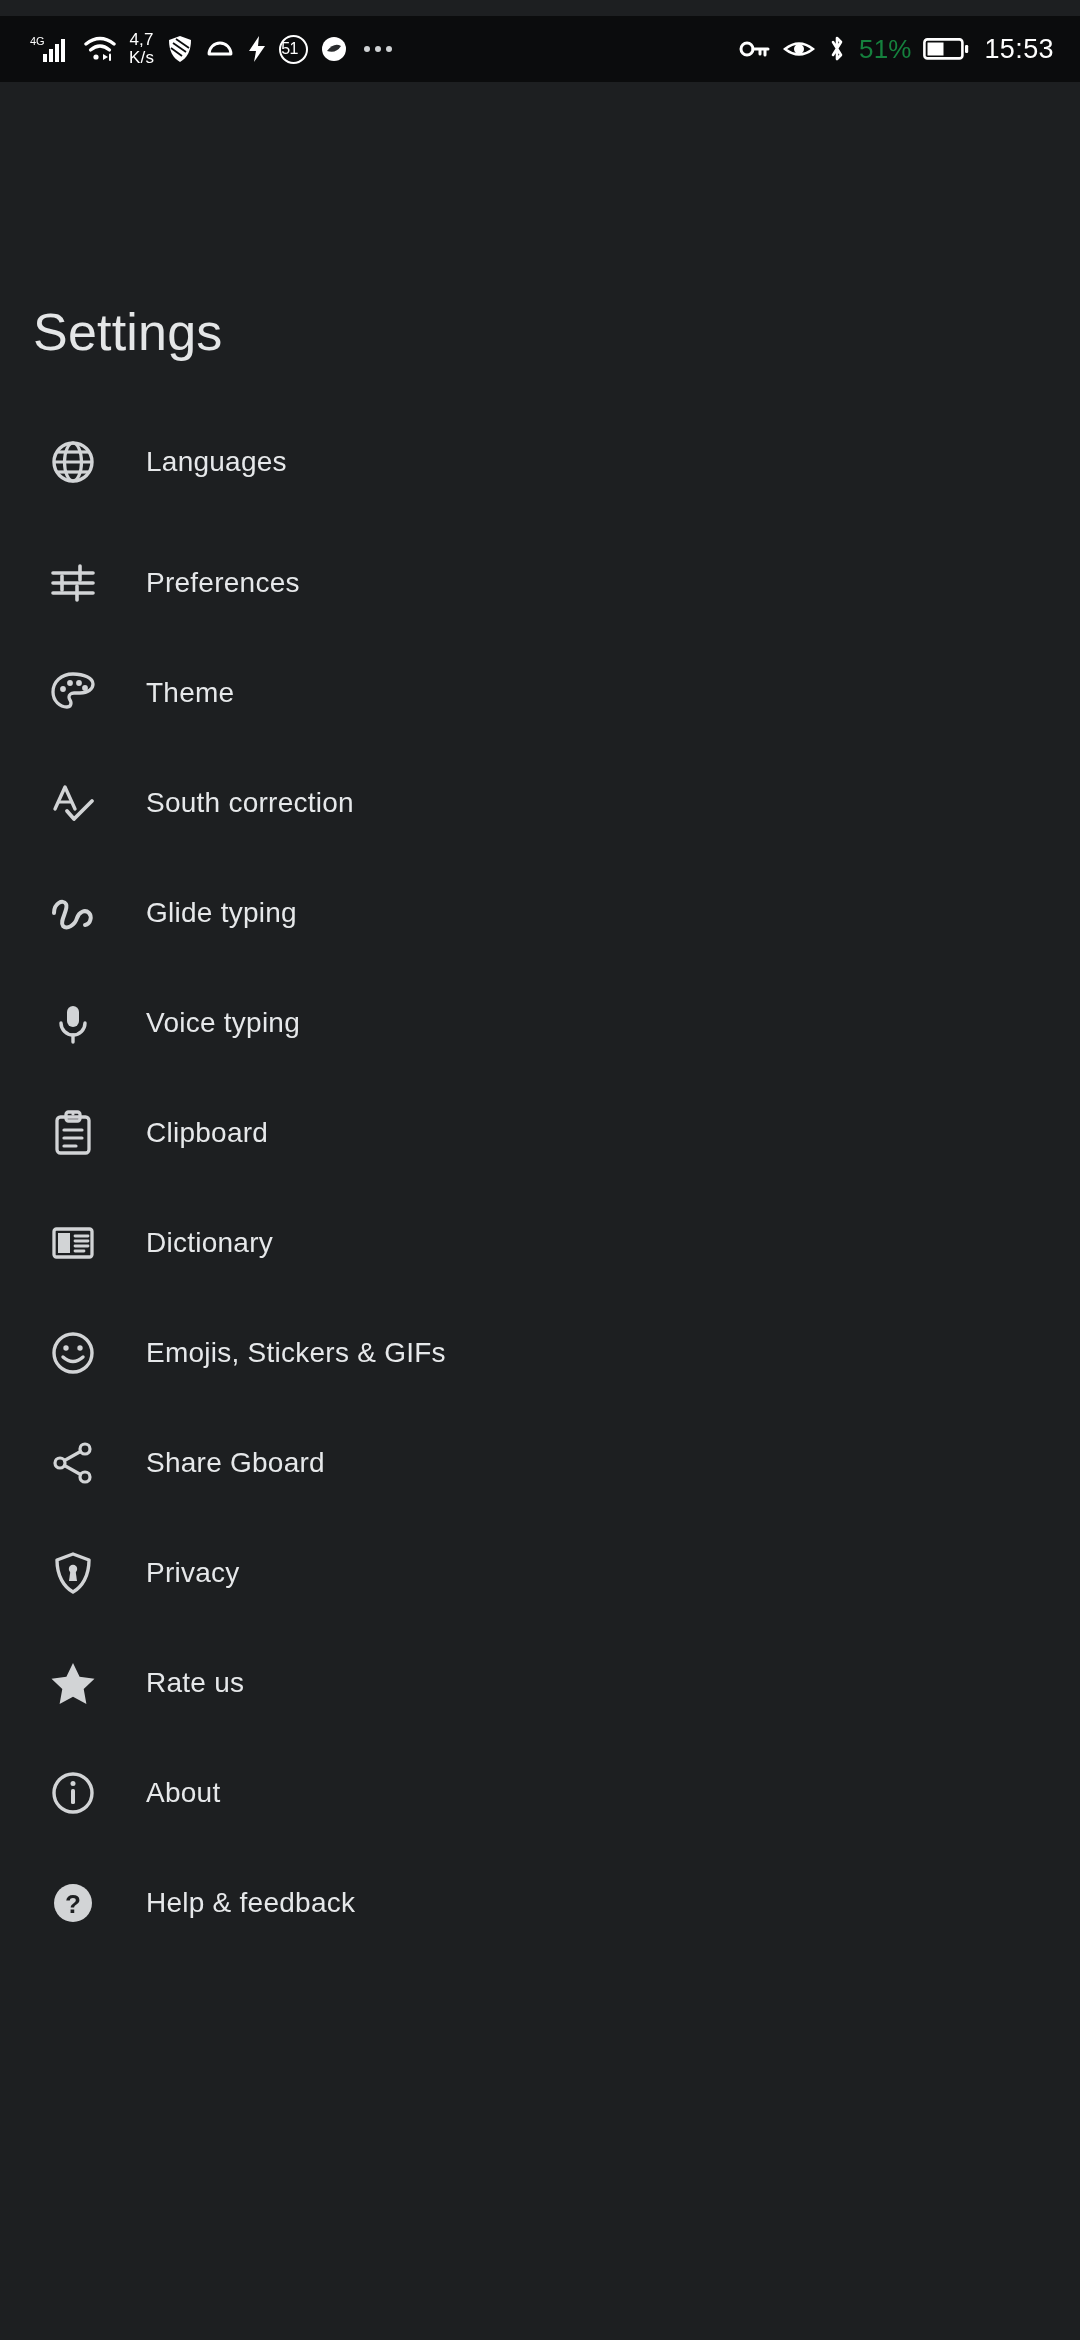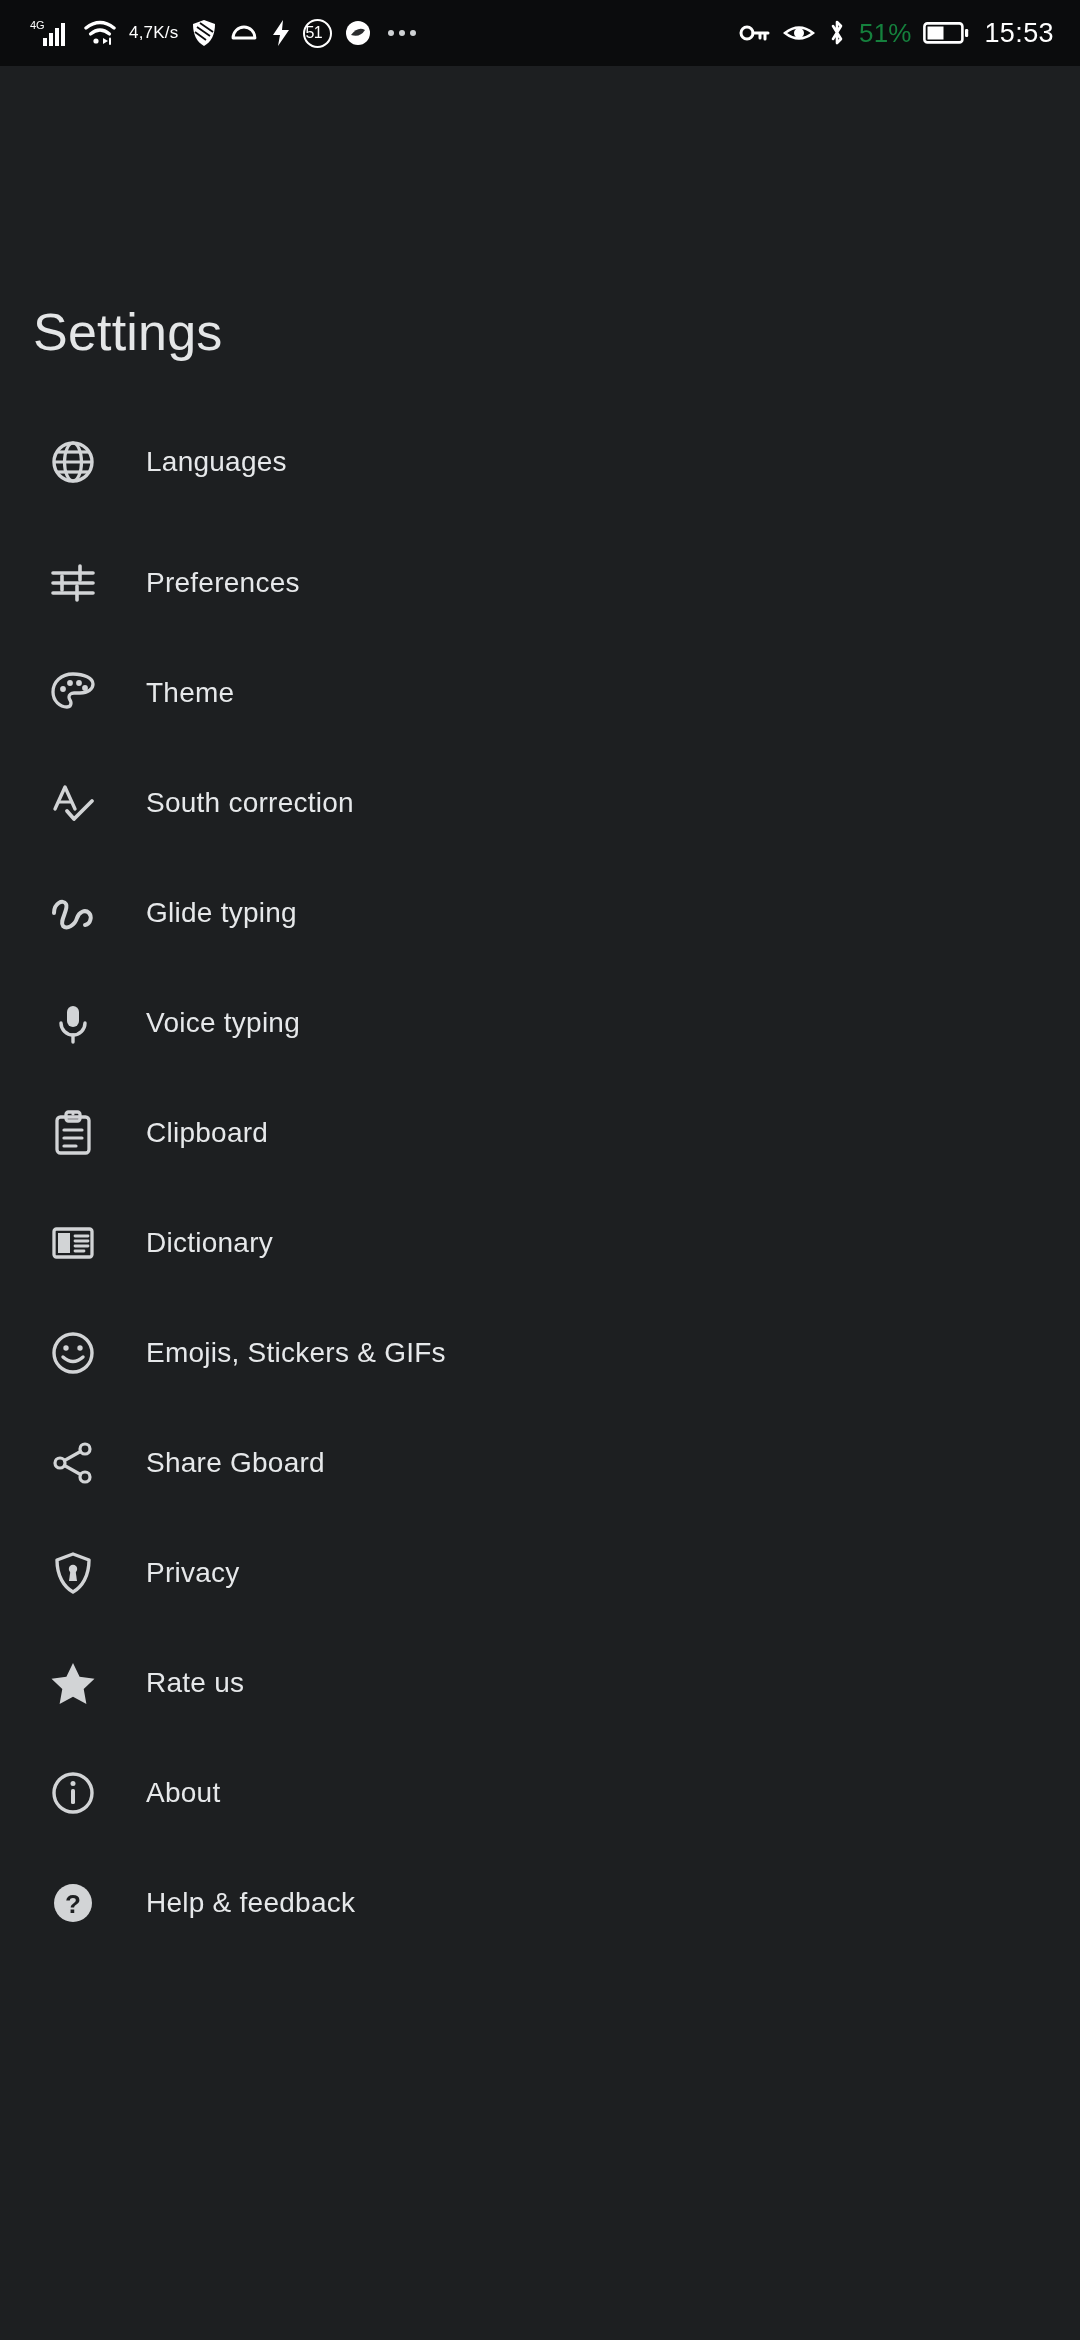--- a/index.html
+++ b/index.html
@@ -13,21 +13,21 @@
   .screen {
     position: relative;
     width: 1080px;
     height: 2340px;
     background: #1d1f21;
   }
 
   
   .statusbar {
     position: absolute;
-    top: 0; left: 0;
+    top: 16px; left: 0;
     width: 1080px;
     height: 66px;
     background: #0b0c0d;
     display: flex;
     align-items: center;
     justify-content: space-between;
     padding: 0 26px 0 30px;
   }
   .sb-left, .sb-right {
     display: flex;
@@ -37,21 +37,21 @@
   .sb-right { gap: 12px; }
   .sb-icon {
     display: inline-flex;
     align-items: center;
     justify-content: center;
     color: #ffffff;
     line-height: 1;
   }
   .net-speed {
     display: flex;
-    flex-direction: row;
+    flex-direction: column;
     align-items: center;
     justify-content: center;
     color: #ffffff;
     font-size: 17px;
     line-height: 18px;
     letter-spacing: 0.2px;
     margin-left: 1px;
     margin-right: 1px;
   }
   .sb-text {

